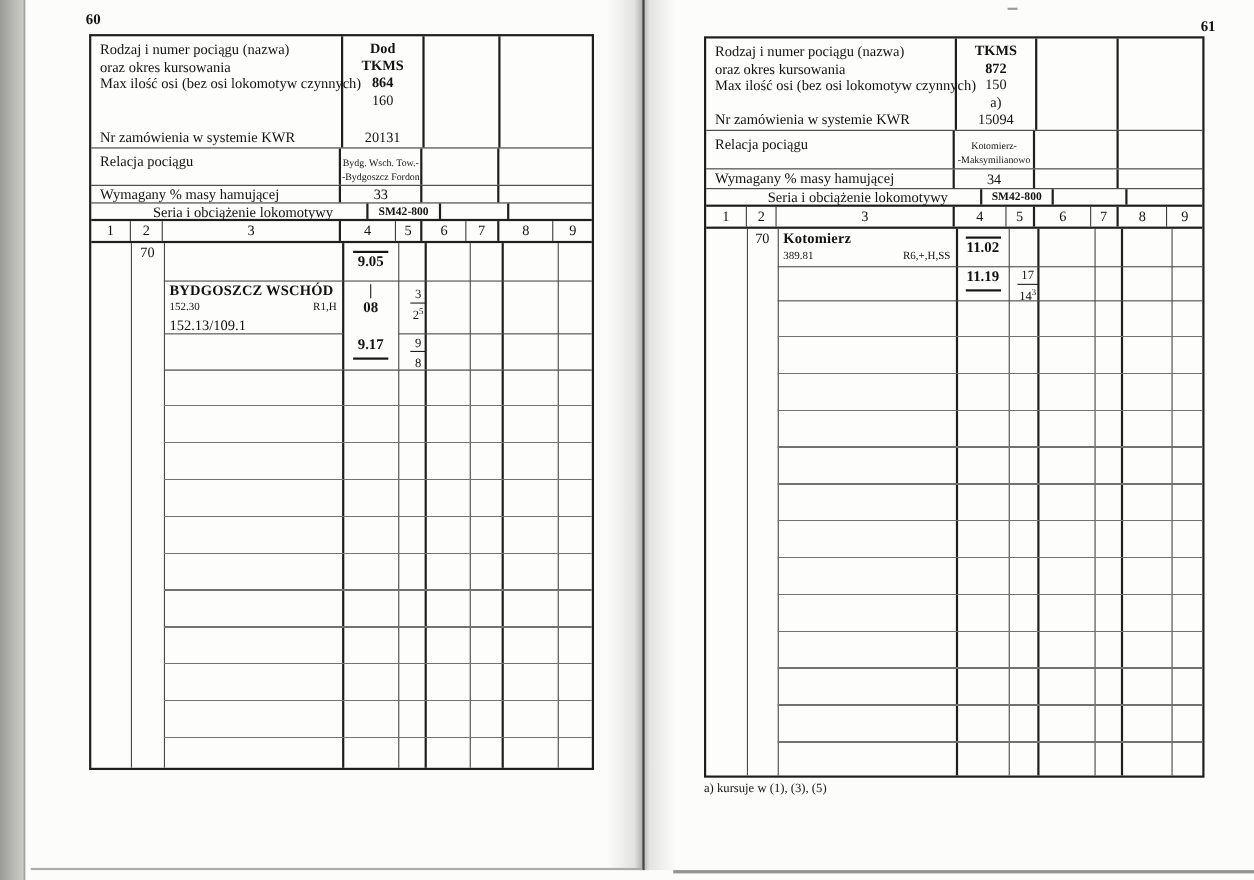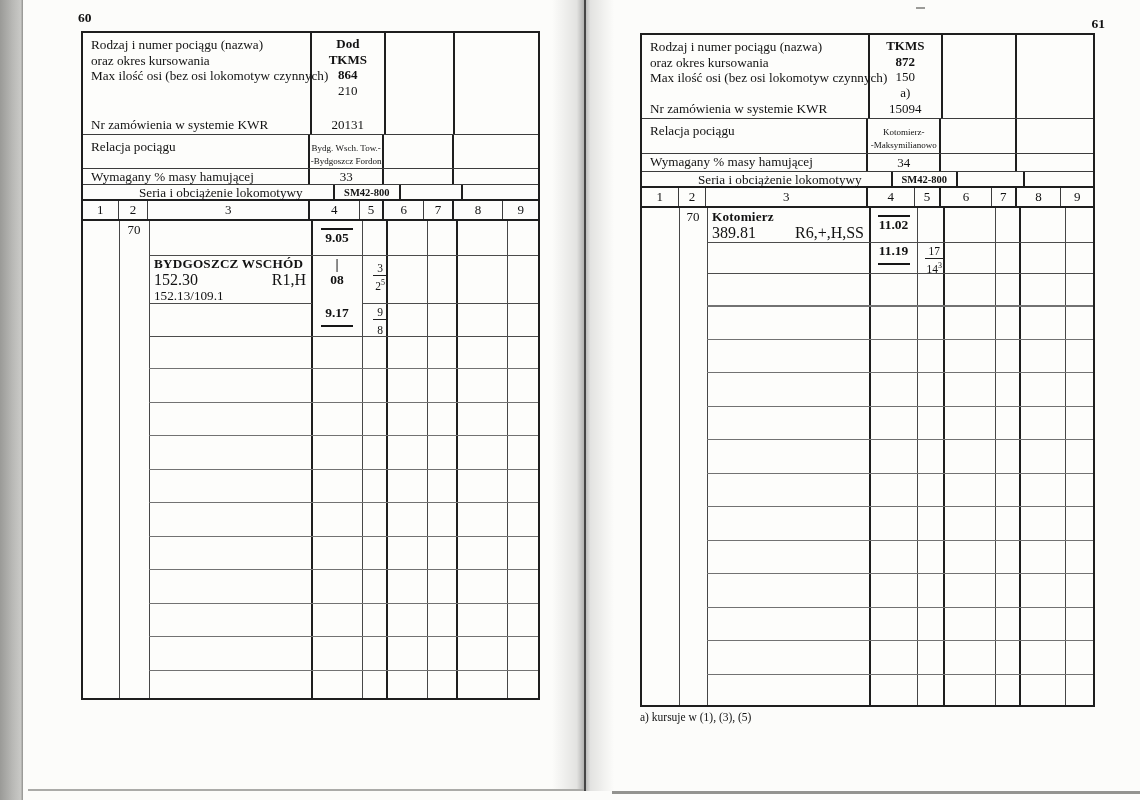--- a/index.html
+++ b/index.html
@@ -79,21 +79,21 @@
     background-image:repeating-linear-gradient(to bottom, transparent 0, transparent 32.3px, #727272 32.3px, #727272 33.5px); }
 
   .track { position:absolute; left:var(--c1); width:var(--c2); text-align:center;
     top:1px; font-size:13px; }
   .c3box { position:absolute; left:calc(var(--c1) + var(--c2) + 5px); width:calc(var(--c3) - 11px); }
   .c4box { position:absolute; left:calc(var(--c1) + var(--c2) + var(--c3)); width:var(--c4); text-align:center; }
   .c5box { position:absolute; left:calc(var(--c1) + var(--c2) + var(--c3) + var(--c4)); width:var(--c5);
     display:flex; justify-content:flex-end; }
   .sline { font-size:13.2px; line-height:16px; white-space:nowrap; }
   .sline.b { font-weight:bold; letter-spacing:0.2px; }
-  .kmline { display:flex; justify-content:space-between; font-size:16px; line-height:16px; }
+  .kmline { display:flex; justify-content:space-between; font-size:10px; line-height:16px; }
   .time { font-size:13.5px; font-weight:bold; line-height:16px; }
   .tbar { width:32px; height:2px; background:#161616; margin:0 auto; }
   .pipe { font-size:14px; font-weight:bold; line-height:15px; }
   .frac { display:flex; flex-direction:column; align-items:center; font-size:11.5px; line-height:12px; }
   .frac .ftop { padding:0 4px 1px; border-bottom:1.2px solid #1e1e1e; }
   .frac .fbot { padding-top:1px; }
   .frac sup { font-size:8px; }
 </style>
 </head>
 <body>
@@ -117,21 +117,21 @@
         <div class="lab">Rodzaj i numer pociągu (nazwa)</div>
         <div class="lab">oraz okres kursowania</div>
         <div class="lab">Max ilość osi (bez osi lokomotyw czynnych)</div>
         <div class="spacer"></div>
         <div class="lab">Nr zamówienia w systemie KWR</div>
       </div>
       <div class="hcell cell-value">
         <div class="val b">Dod</div>
         <div class="val b">TKMS</div>
         <div class="val b">864</div>
-        <div class="val">210</div>
+        <div class="val">160</div>
         <div class="spacer"></div>
         <div class="val">20131</div>
       </div>
       <div class="hcell cell-g67"></div>
       <div class="hcell cell-g89"></div>
     </div>
 
     <div class="hrow row-route" style="height:34px;">
       <div class="hcell cell-labels">
         <div class="lab">Relacja pociągu</div>

